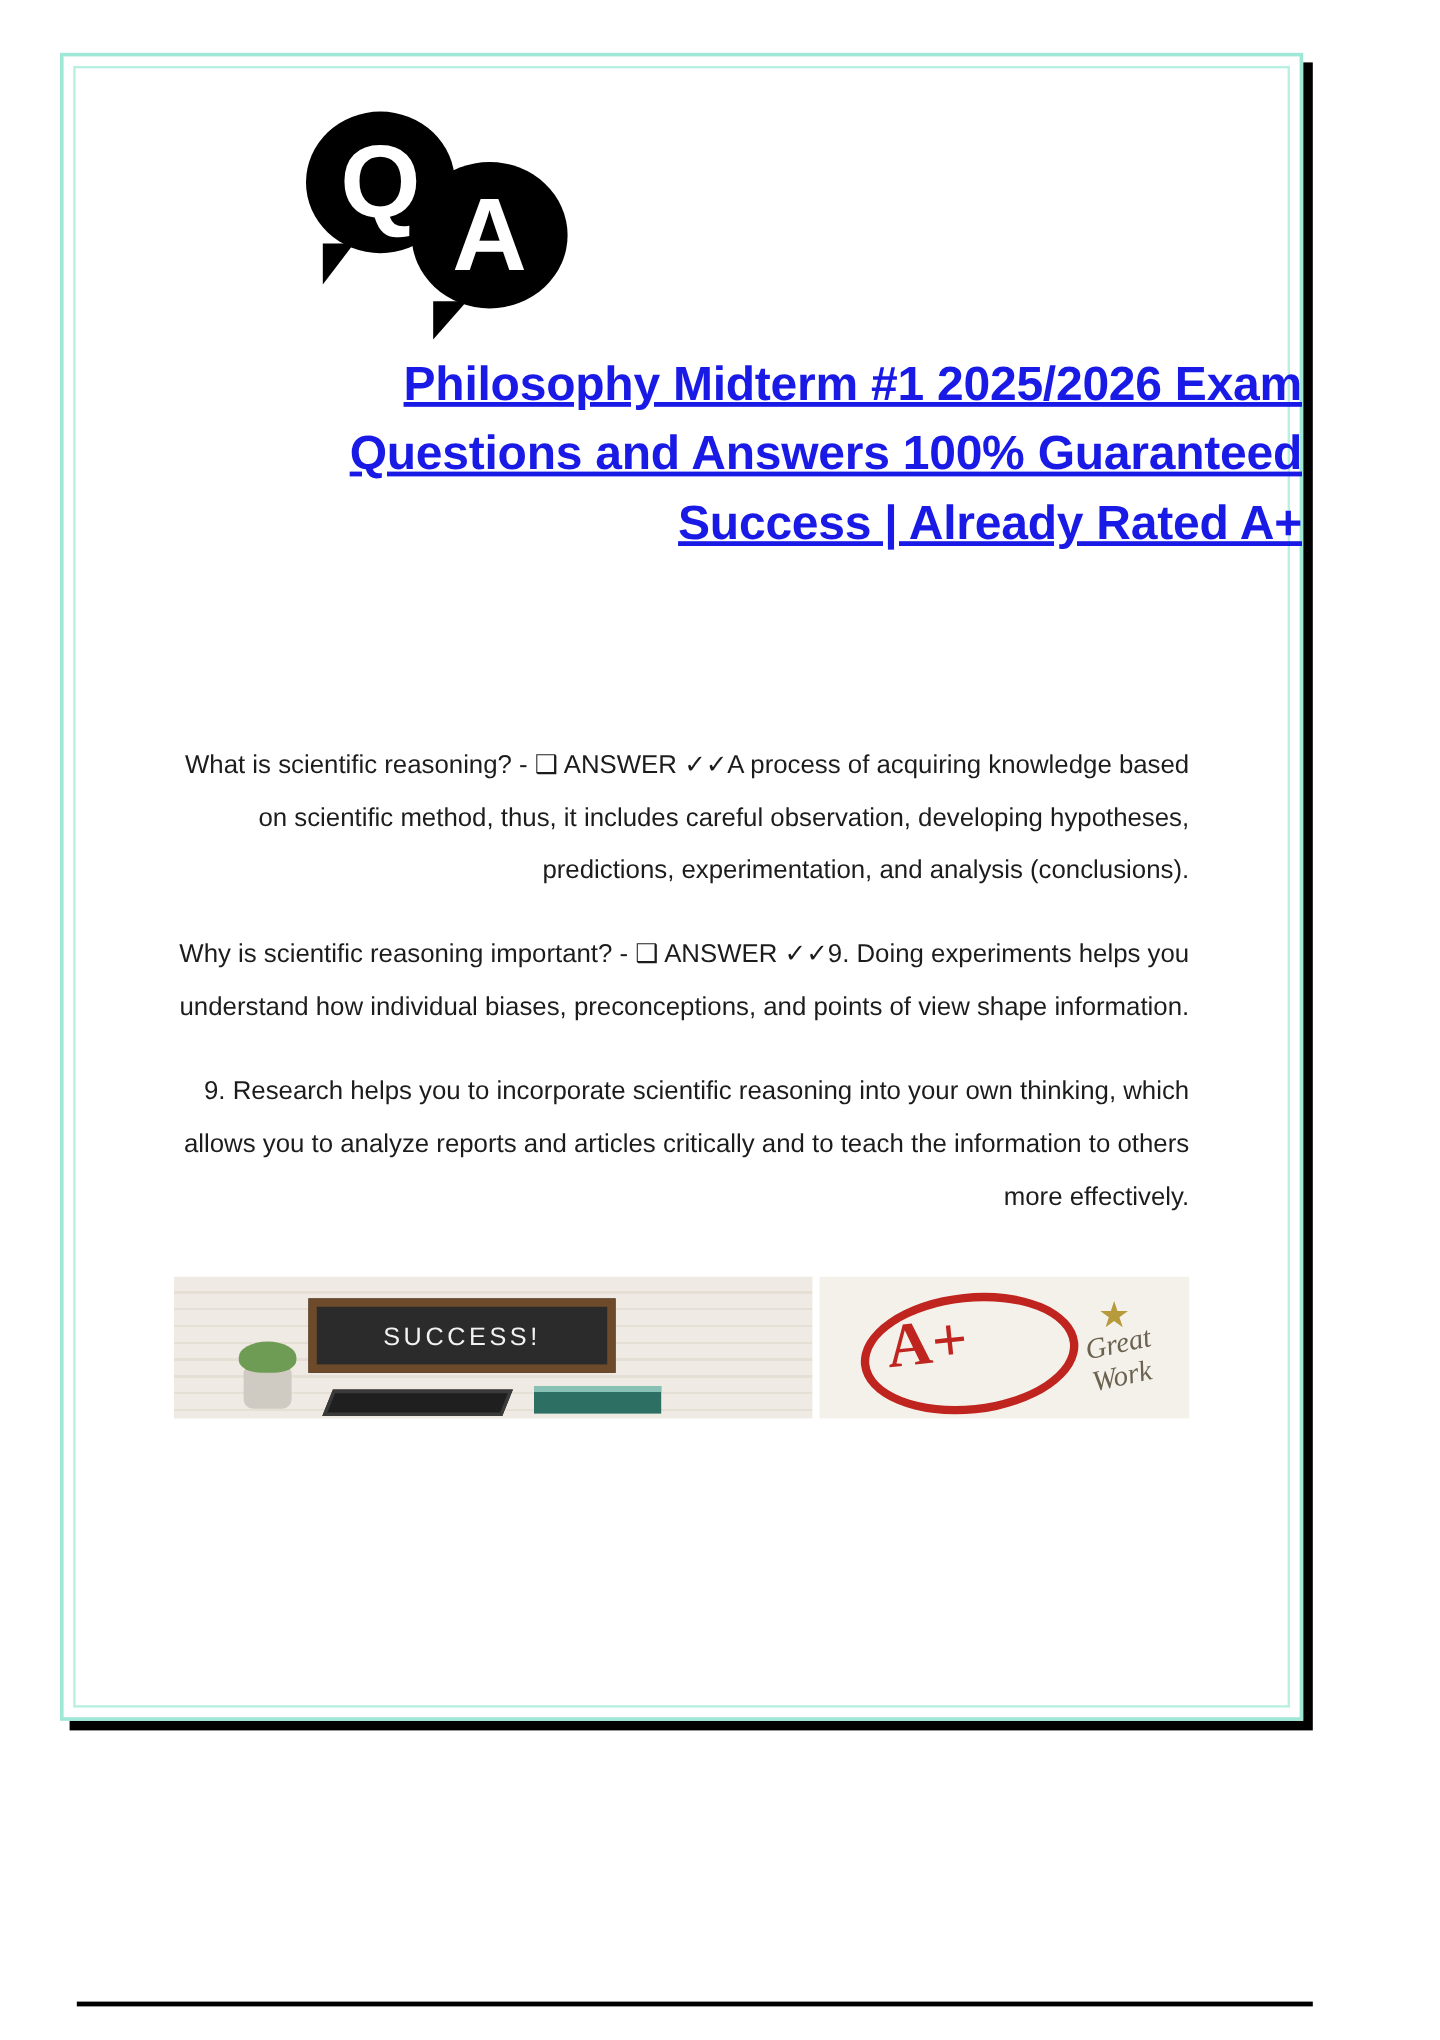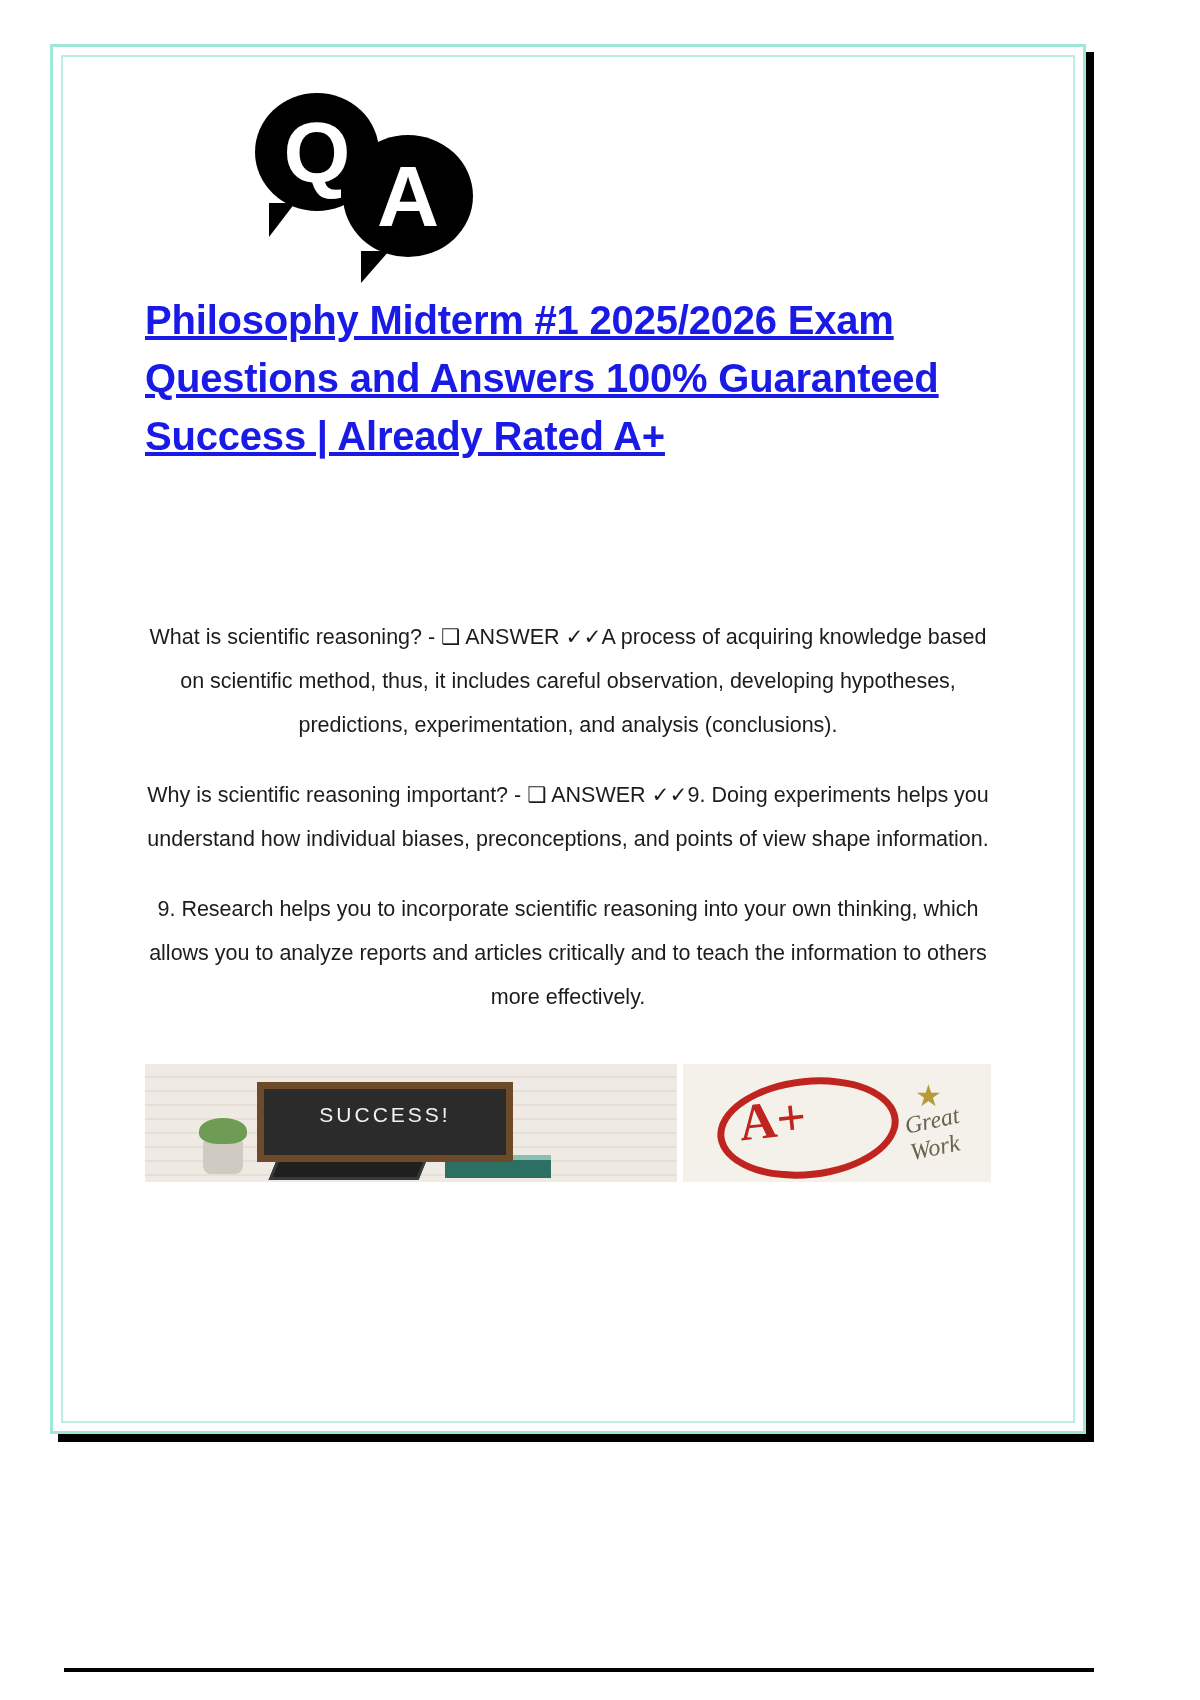--- a/index.html
+++ b/index.html
@@ -111,41 +111,41 @@
     line-height: 118px;
     text-align: center;
     font-family: "Liberation Sans", sans-serif;
   }
   .bubble-a .bubble-letter { line-height: 122px; }
 
   
   .doc-title {
     margin: 18px auto 0 auto;
     width: 940px;
-    text-align: left;
+    text-align: right;
     color: #1a1ae6;
     font-weight: bold;
     font-size: 40px;
     line-height: 1.45;
     text-decoration: underline;
     font-family: "Liberation Sans", sans-serif;
     letter-spacing: -0.2px;
   }
 
   
   .body-block {
     margin-top: 150px;
   }
   .para {
     font-size: 21.5px;
     color: #1c1c1c;
     line-height: 2.05;
     margin: 0 0 26px 0;
     font-family: "Liberation Sans", sans-serif;
-    text-align: center;
+    text-align: right;
   }
   .para:last-child { margin-bottom: 0; }
 
   
   .img-strip {
     display: flex;
     gap: 6px;
     margin-top: 44px;
     height: 118px;
   }
@@ -155,21 +155,21 @@
     height: 118px;
     background:
       repeating-linear-gradient(180deg, #efeae3 0px, #efeae3 12px, #e5dfd6 12px, #e5dfd6 14px);
     overflow: hidden;
   }
   .chalkboard {
     position: absolute;
     left: 112px;
     top: 18px;
     width: 256px;
-    height: 80px;
+    height: 62px;
     background: #2b2b2b;
     border: 7px solid #6d4a2a;
     box-sizing: border-box;
     color: #f2f2f2;
     font-size: 21px;
     letter-spacing: 3px;
     text-align: center;
     line-height: 52px;
     font-family: "Liberation Sans", sans-serif;
   }

